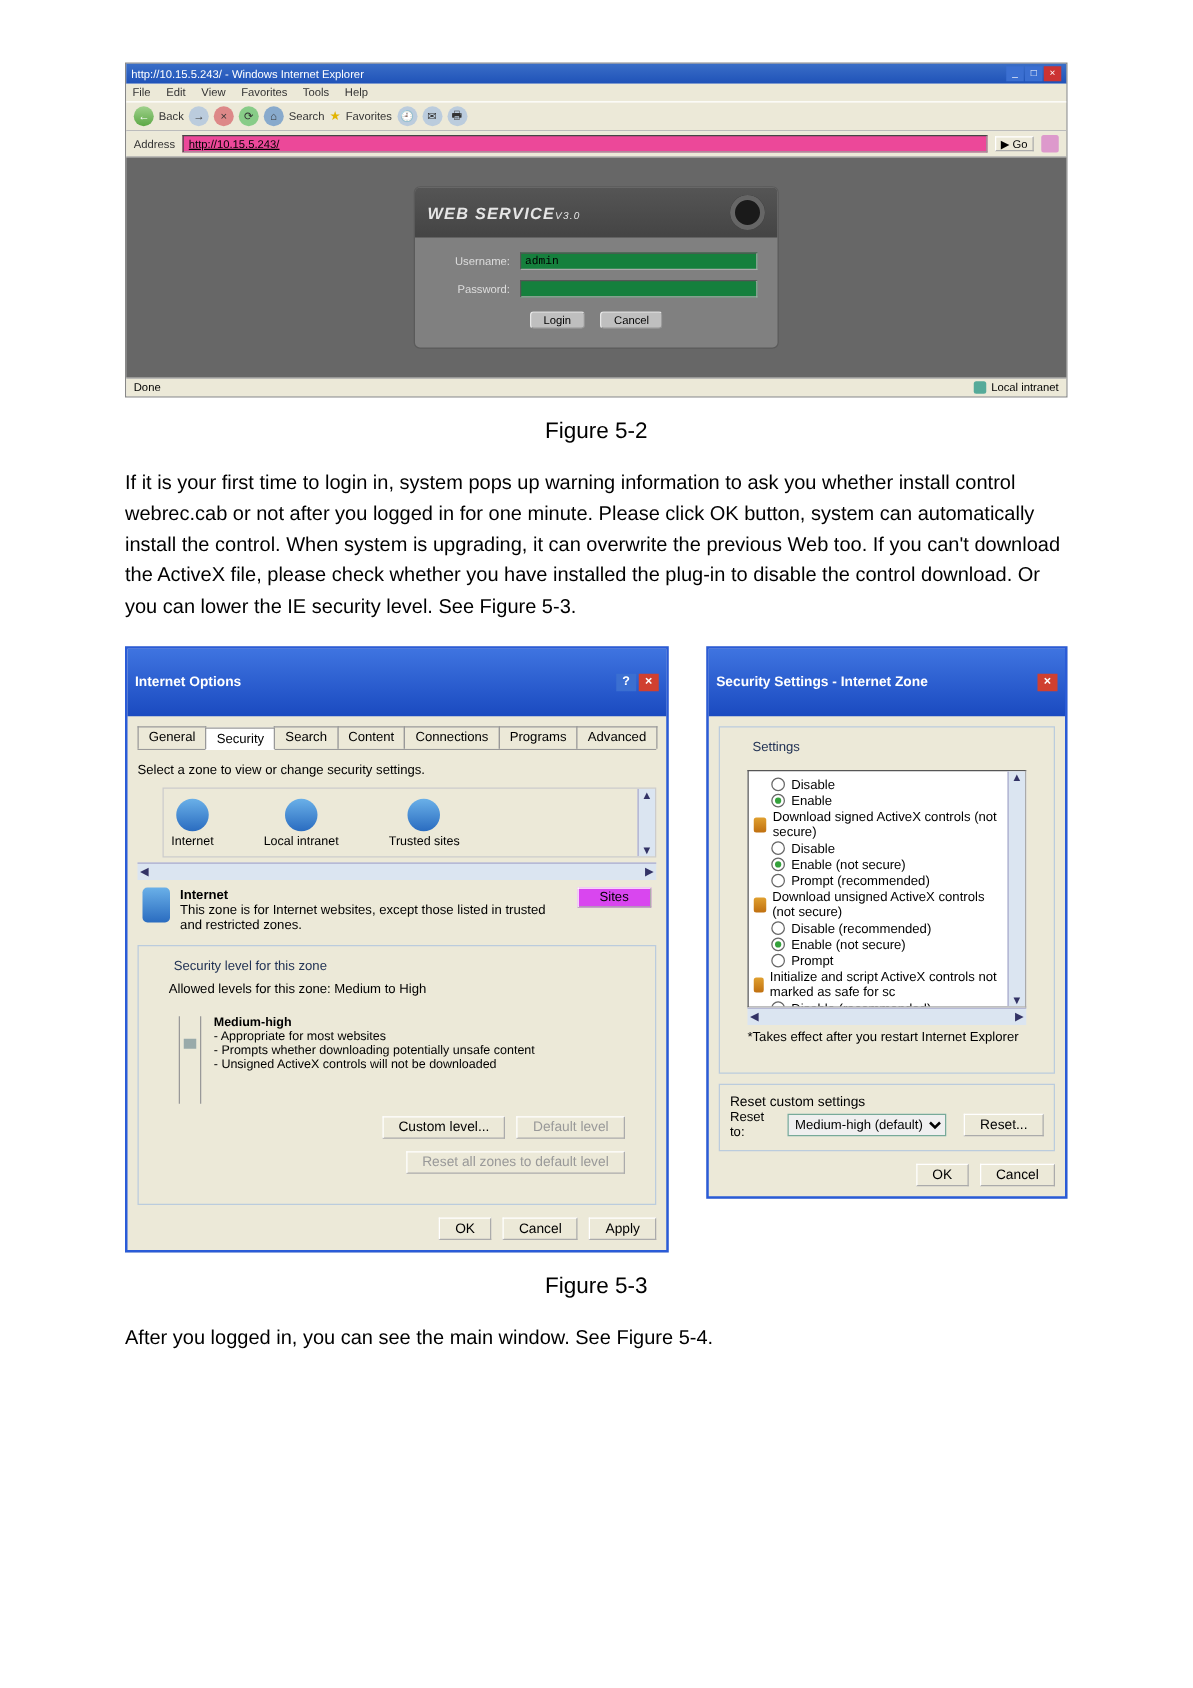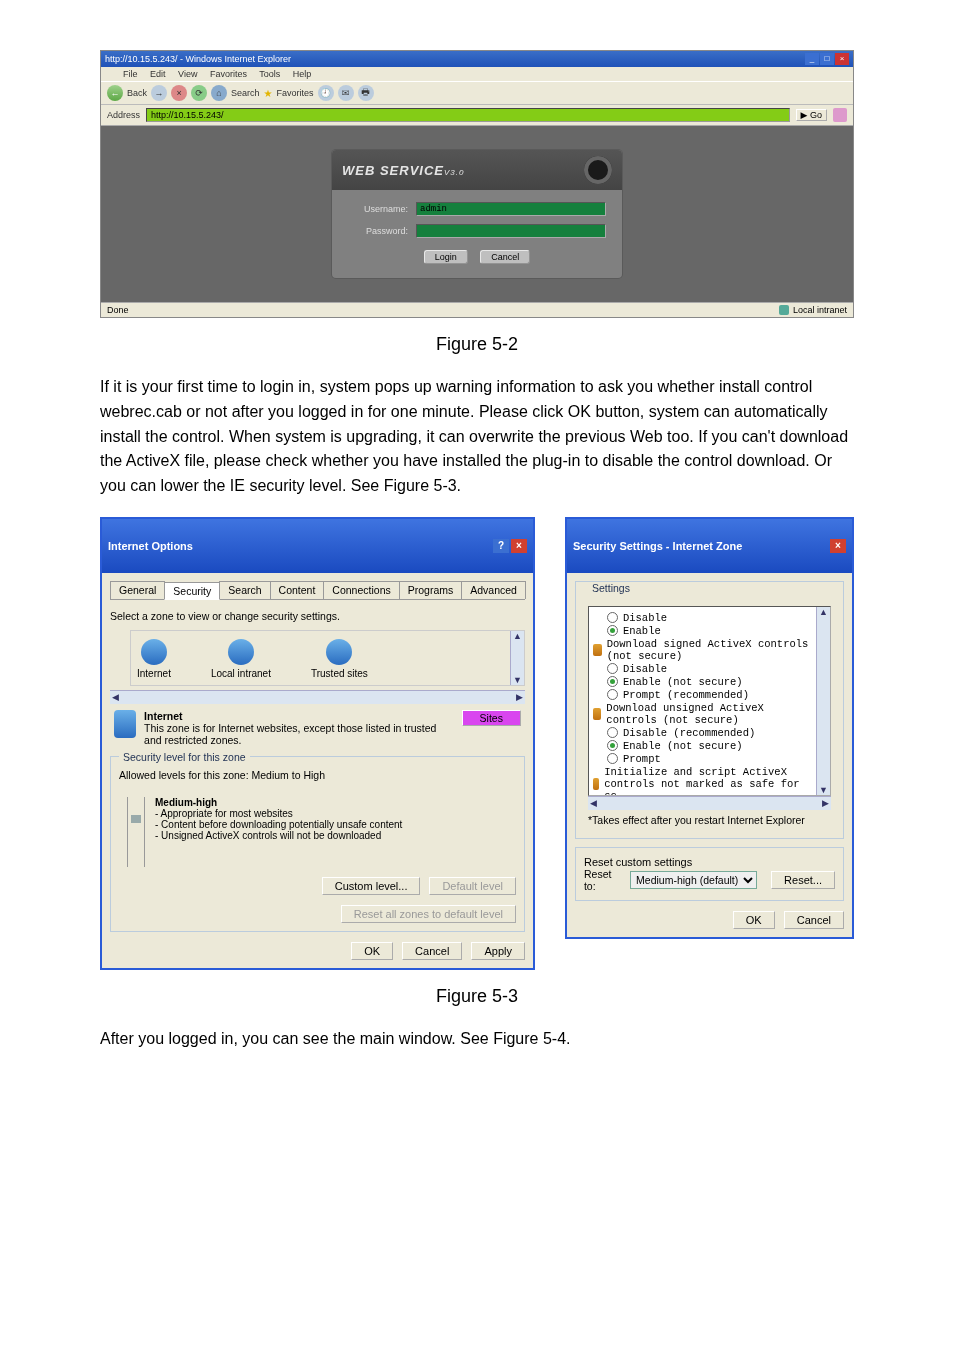--- a/index.html
+++ b/index.html
@@ -22,42 +22,42 @@
     color: #fff;
     font-size: 9px;
     padding: 2px 4px;
     display: flex; align-items: center; justify-content: space-between;
   }
   .fig52 .winbtns { display:flex; gap:1px; }
   .fig52 .winbtn { width:14px; height:12px; background:#c33; font-size:8px; line-height:12px; text-align:center; color:#fff; }
   .fig52 .winbtn.min { background:#3b6fd1; }
   .fig52 .winbtn.max { background:#3b6fd1; }
   .fig52 .menubar {
-    background:#ece9d8; font-size:9px; padding:2px 22px; color:#333;
+    background:#ece9d8; font-size:9px; padding:2px 5px; color:#333;
   }
   .fig52 .menubar span { margin-right:10px; }
   .fig52 .toolbar {
     background:#ece9d8; padding:3px 6px; display:flex; align-items:center; gap:4px;
     border-top:1px solid #fff; border-bottom:1px solid #bbb;
   }
   .tbtn { width:16px; height:16px; border-radius:50%; background:#bcd; font-size:9px; display:flex; align-items:center; justify-content:center; color:#333; }
   .tbtn.back { background:linear-gradient(#9fd18c,#5ca845); color:#fff; }
   .tbtn.back::after{content:"←"}
   .tbtn.fwd::after{content:"→"}
   .tbtn.stop{background:#d88;}
   .tbtn.refresh{background:#8c8;}
   .tbtn.home{background:#8ac;}
   .ttxt { font-size:9px; color:#333; }
   .fav-star{color:#e2b400;font-size:10px;}
   .fig52 .addrbar {
     background:#ece9d8; padding:3px 6px; display:flex; align-items:center; gap:6px;
     border-bottom:1px solid #aaa;
   }
   .addrbar .addr-input {
-    flex:1; background:#84cc16; border:1px inset #999; font-size:9px; padding:1px 4px;
+    flex:1; background:#ec4899; border:1px inset #999; font-size:9px; padding:1px 4px;text-decoration:underline;
   }
   .addrbar .go { font-size:9px; background:#ece9d8; border:1px outset #fff; padding:0 4px; }
   .addrbar .link-ico{width:14px;height:14px;background:#d9c;border-radius:2px;}
   .fig52 .content {
     background:#676767; height:176px; position:relative; display:flex; align-items:center; justify-content:center;
   }
   .login-box {
     width:290px; background:#808080; border-radius:4px; overflow:hidden;
     box-shadow: 0 0 0 1px #5a5a5a;
   }
@@ -128,42 +128,42 @@
   .scroll-y::after{content:"▼";position:absolute;bottom:0;left:0;right:0;text-align:center;font-size:9px;color:#336;}
   .scroll-x{height:14px;background:#dbe5f1;border-top:1px solid #aac;display:flex;justify-content:space-between;align-items:center;font-size:9px;color:#336;padding:0 2px;}
   .zone-desc {
     margin:6px 4px 10px 4px; display:flex; gap:8px; align-items:flex-start;
   }
   .zone-desc .glyph{width:28px;height:28px;border-radius:4px;background:linear-gradient(#6ab0e8,#2a6cc0);}
   .zone-desc .txt{font-size:10.5px;}
   .zone-desc .txt b{display:block;}
   .sites-btn{border:1px outset #fff;background:#d946ef;padding:1px 17px;font-size:10.5px;}
   .fieldset {
-    border:1px solid #bcd; padding:8px; margin-top:6px; font-size:10.5px;
+    border:1px solid #bcd; padding:24px; margin-top:6px; font-size:10.5px;
   }
   .fieldset .legend { color:#235; position:relative; top:-14px; background:#ece9d8; padding:0 4px; display:inline-block; }
   .allowed { margin-top:-8px; }
   .sec-slider { display:flex; gap:10px; margin-top:16px; }
   .slider { width:18px; height:70px; border-left:1px solid #999; border-right:1px solid #999; position:relative; margin-left:8px;}
   .slider::before{content:"";position:absolute;left:3px;right:3px;top:18px;height:8px;background:#9aa;}
   .sec-text { font-size:10px; }
   .sec-text b{display:block;}
   .btnrow { text-align:right; margin-top:10px; }
   .winbutton {
     border:1px outset #fff; background:#ece9d8; padding:2px 12px; font-size:11px; margin-left:6px;
   }
   .winbutton.disabled{color:#999;}
   
-  .sec-fieldset { border:1px solid #bcd; padding:12px; }
+  .sec-fieldset { border:1px solid #bcd; padding:22px; }
   .sec-fieldset .legend2{color:#235;font-size:10.5px;position:relative;top:-12px;background:#ece9d8;padding:0 4px;}
   .sec-list {
     background:#fff; border:1px inset #aaa; height:190px; overflow:hidden; position:relative;
     font-size:10.5px; padding:4px 16px 4px 4px;
   }
-  .sec-list .item { display:flex; align-items:center; gap:5px; margin:1px 0;font-family:Liberation Mono, monospace; }
+  .sec-list .item { display:flex; align-items:center; gap:5px; margin:1px 0; }
   .sec-list .item.l1 { margin-left:14px; }
   .sec-list .radio{width:11px;height:11px;border:1px solid #666;border-radius:50%;display:inline-flex;align-items:center;justify-content:center;}
   .sec-list .radio.sel::after{content:"";width:5px;height:5px;background:#2a6;background:#34a13b;border-radius:50%;}
   .sec-list .shield{width:12px;height:12px;background:linear-gradient(#e0a030,#c07010);border-radius:2px;}
   .sec-note{font-size:10.5px;margin-top:4px;}
   .reset-field{border:1px solid #bcd;padding:8px;margin-top:8px;}
   .reset-row{display:flex;align-items:center;gap:8px;font-size:10.5px;}
   .reset-row select{flex:1;border:1px solid #7a9;font-size:10.5px;padding:1px;}
 </style>
 </head>
@@ -281,21 +281,21 @@
         <button class="sites-btn">Sites</button>
       </div>
       <div class="fieldset">
         <span class="legend">Security level for this zone</span>
         <div class="allowed">Allowed levels for this zone: Medium to High</div>
         <div class="sec-slider">
           <div class="slider"></div>
           <div class="sec-text">
             <b>Medium-high</b>
             <div>- Appropriate for most websites</div>
-            <div>- Content before downloading potentially unsafe content</div>
+            <div>- Prompts whether downloading potentially unsafe content</div>
             <div>- Unsigned ActiveX controls will not be downloaded</div>
           </div>
         </div>
         <div class="btnrow">
           <button class="winbutton">Custom level...</button>
           <button class="winbutton disabled">Default level</button>
         </div>
         <div class="btnrow">
           <button class="winbutton disabled">Reset all zones to default level</button>
         </div>

